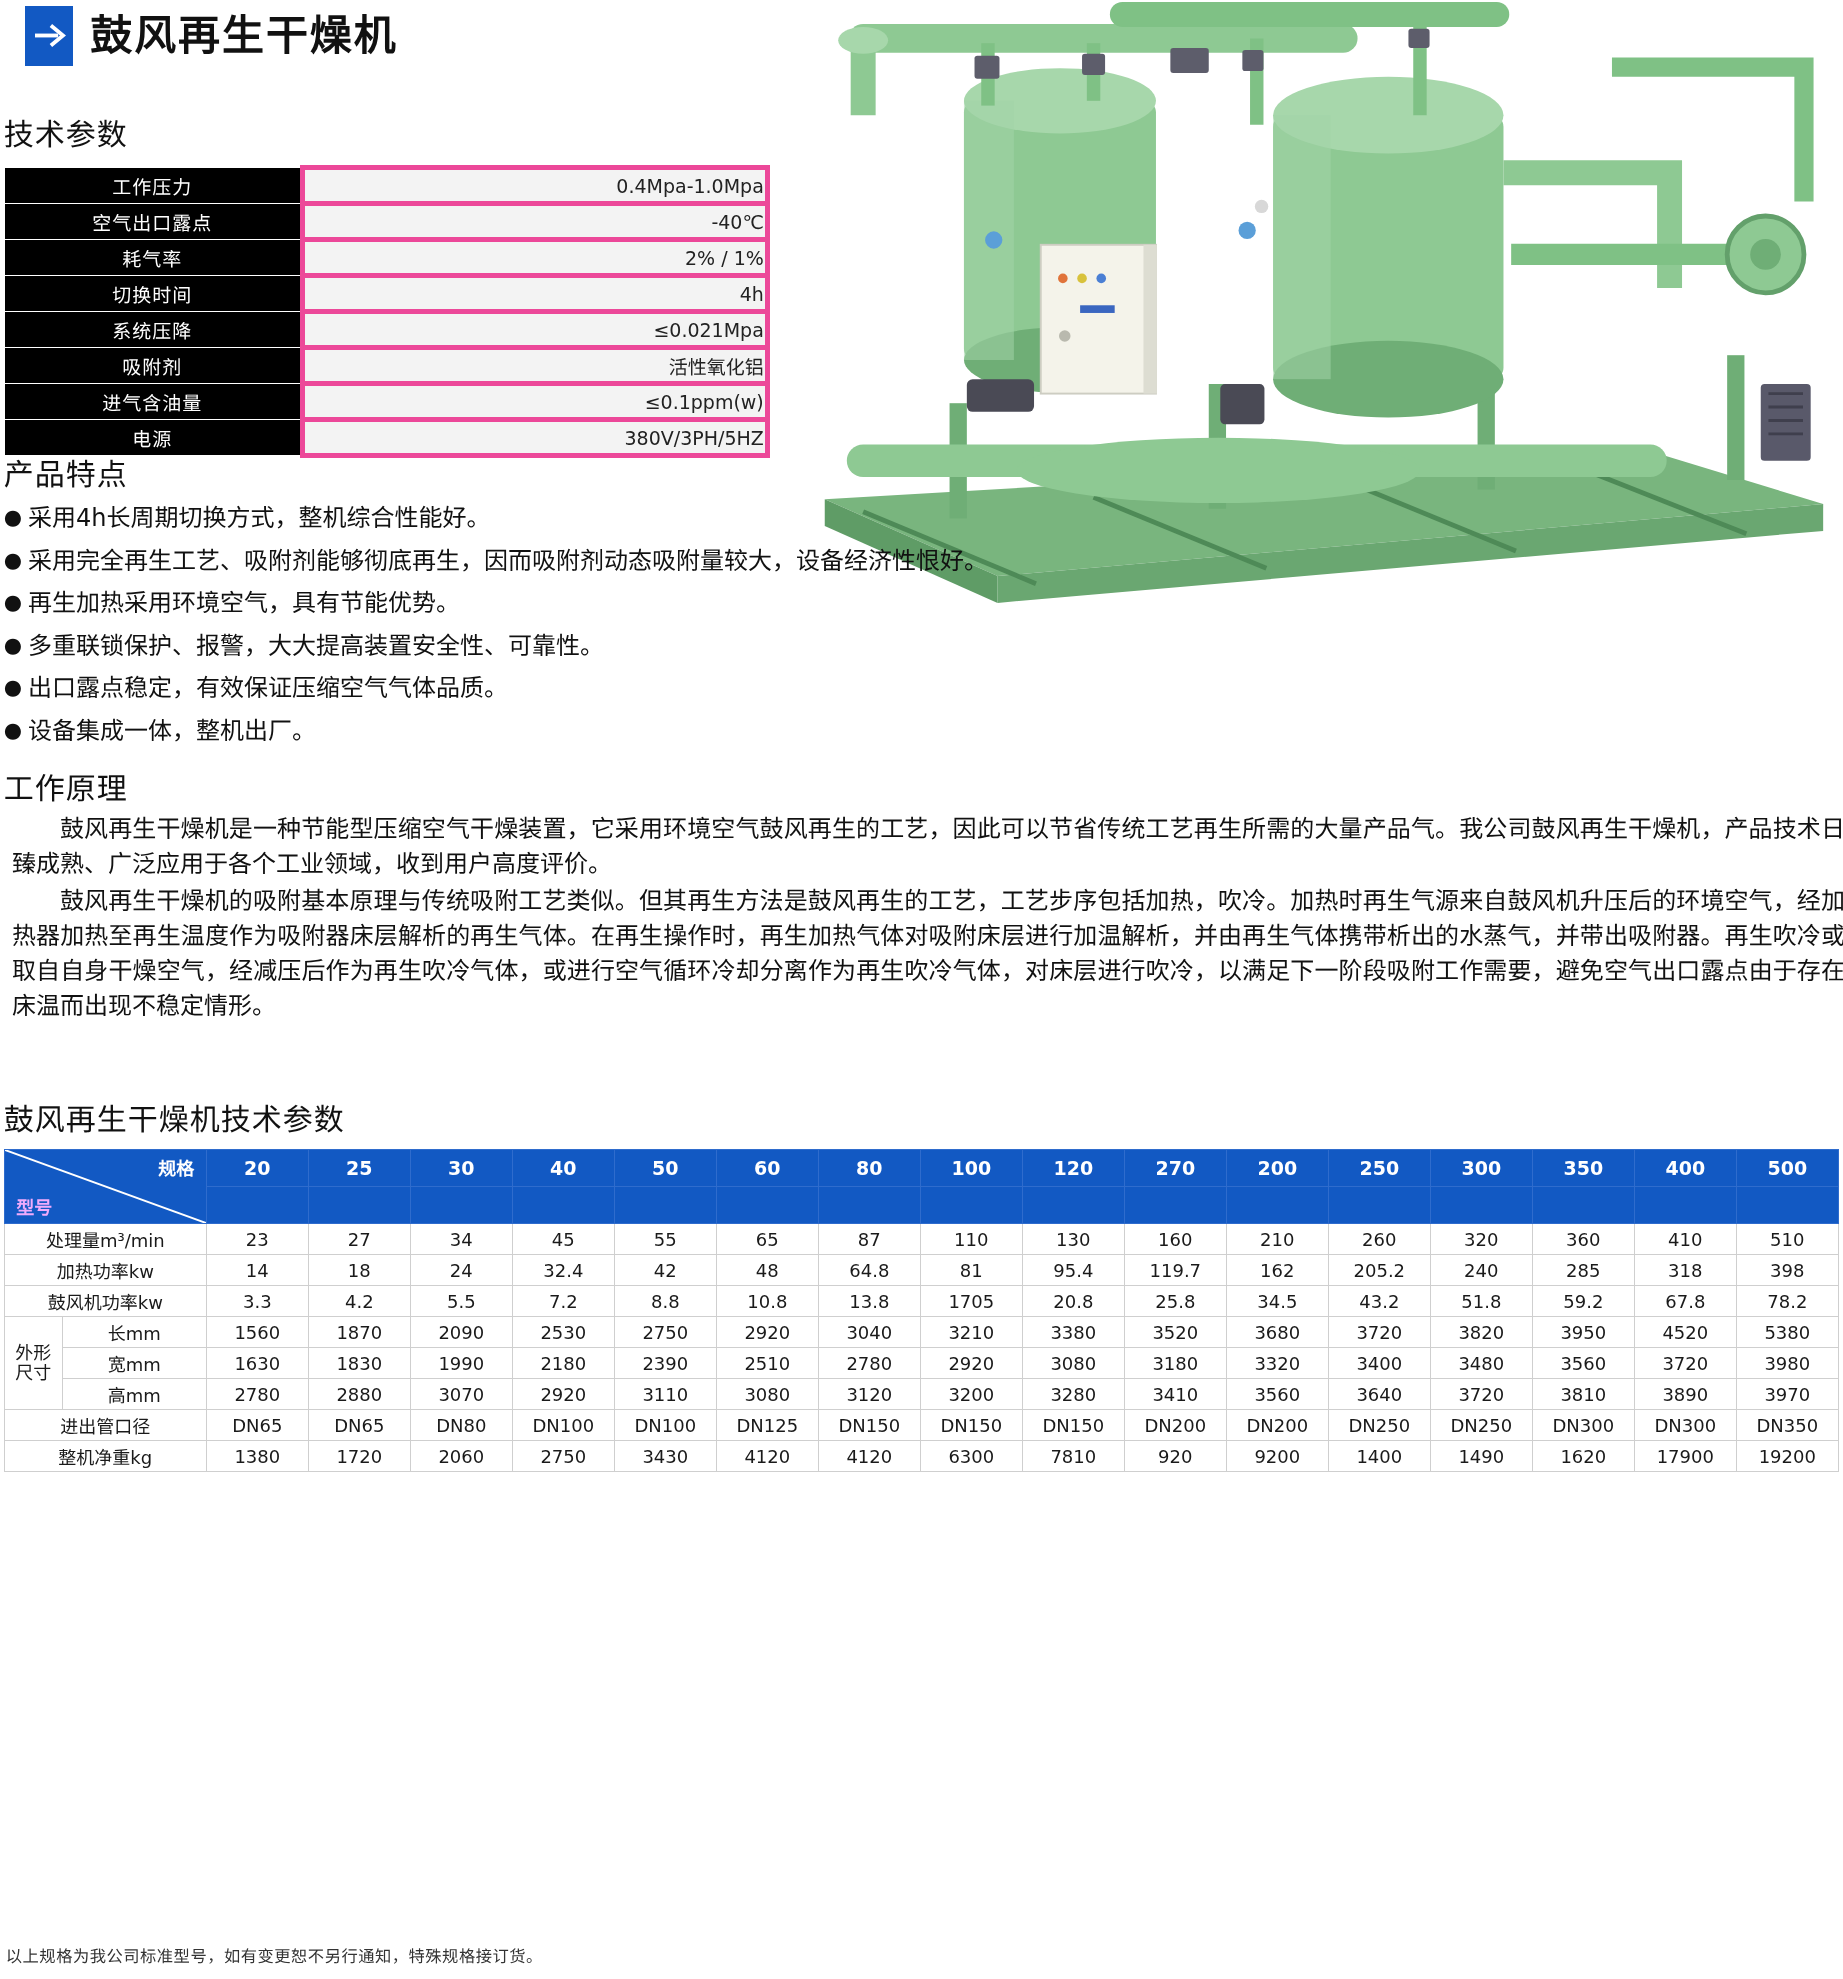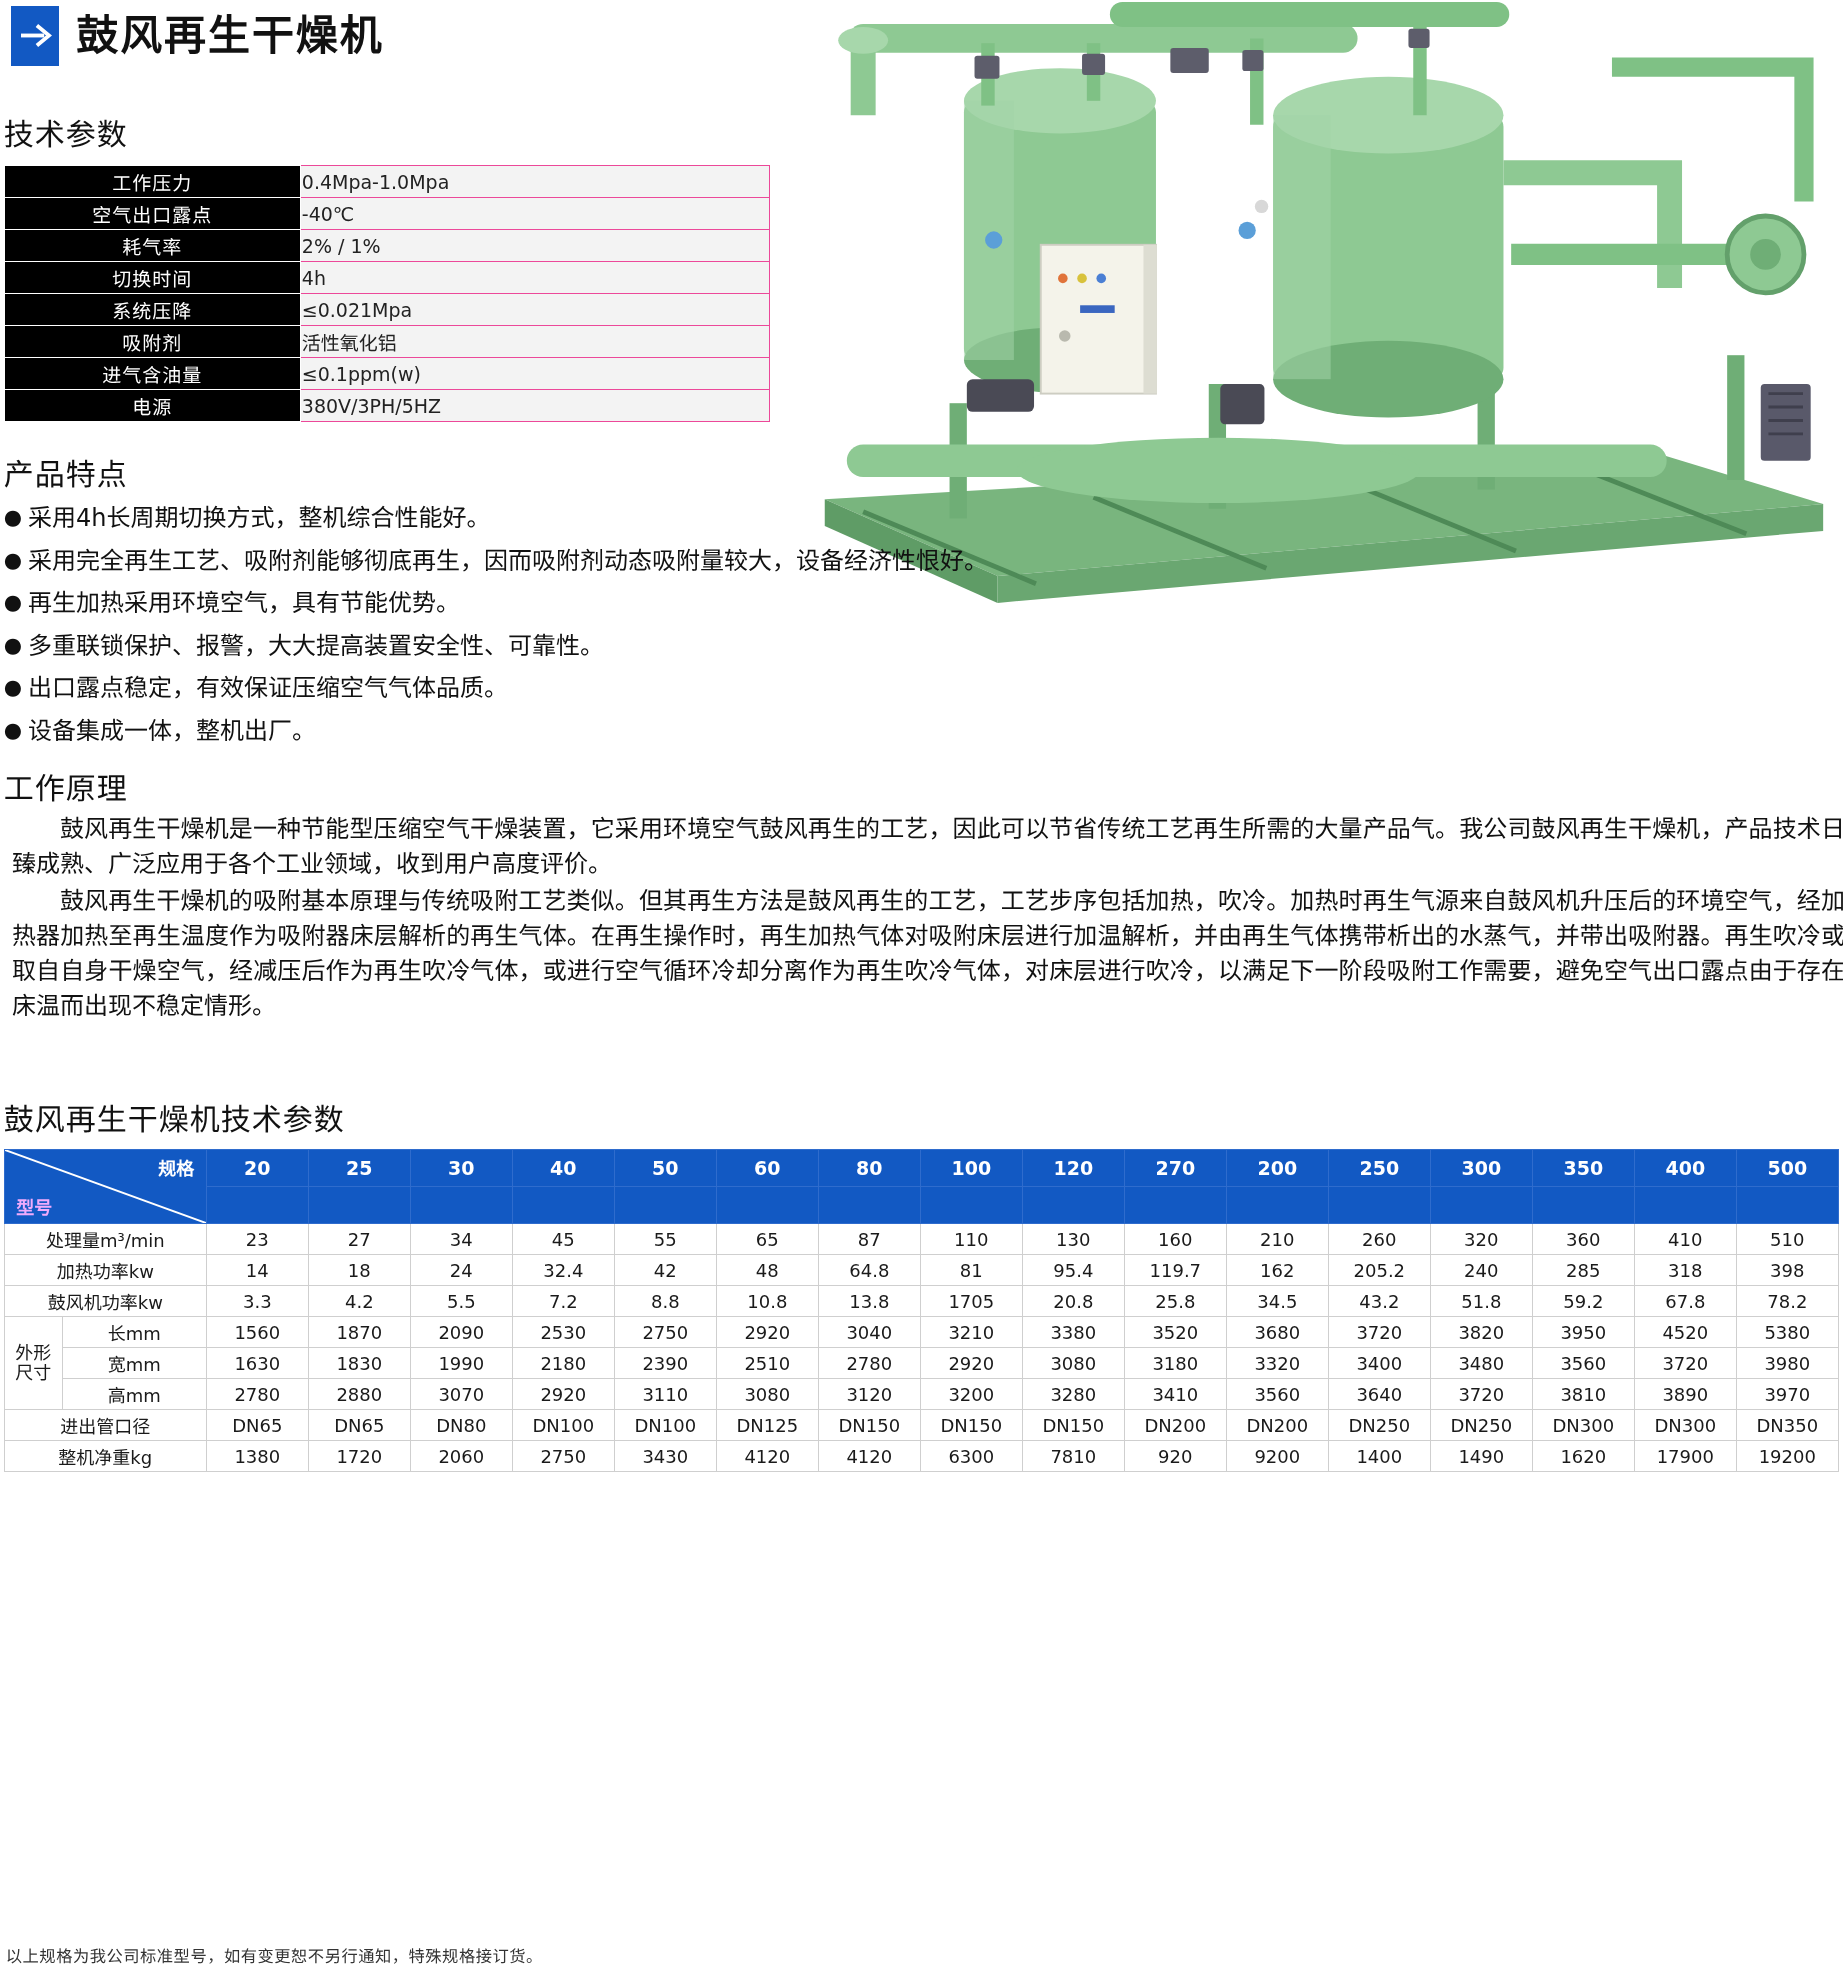--- a/index.html
+++ b/index.html
@@ -6,21 +6,21 @@
   body{
     width:1844px;
     background:#ffffff;
     font-family:"Liberation Sans","DejaVu Sans",sans-serif;
     color:#1a1a1a;
     -webkit-font-smoothing:antialiased;
   }
   .page{position:relative;width:1844px;min-height:1980px;padding:0;box-sizing:border-box;}
 
   
-  .header{position:absolute;left:0;top:0;display:flex;align-items:center;gap:17.3px;padding-left:11px;padding-top:5.8px;}
+  .header{position:absolute;left:0;top:0;display:flex;align-items:center;gap:17.3px;padding-left:25px;padding-top:5.8px;}
   .arrow-badge{
     width:48px;height:60px;background:#1259c3;display:flex;align-items:center;justify-content:center;
   }
   .arrow-badge svg{display:block;}
   .main-title{
     font-size:42px;font-weight:700;letter-spacing:1.9px;color:#111;line-height:1;
     font-family:"DejaVu Sans","Liberation Sans",sans-serif;
   }
 
   
@@ -36,21 +36,21 @@
   
   .param-table{
     position:absolute;left:3.8px;top:165px;width:766px;border-collapse:collapse;
     font-family:"DejaVu Sans","Liberation Sans",sans-serif;
   }
   .param-table td{height:29px;border:1px solid #ffffff;font-size:19px;}
   .param-table td.k{
     width:293px;background:#000000;color:#ffffff;text-align:center;letter-spacing:1px;font-weight:400;
   }
   .param-table td.v{
-    background:#f3f3f3;color:#222;text-align:left;border:1px solid #ec4899;
+    background:#f3f3f3;color:#222;text-align:right;border:5px solid #ec4899;
   }
 
   
   .hero{
     position:absolute;left:805px;top:0;width:1036px;height:672px;overflow:hidden;
   }
   .hero svg{display:block;}
 
   
   .bullets{position:absolute;left:3.8px;top:503px;width:1441px;}

